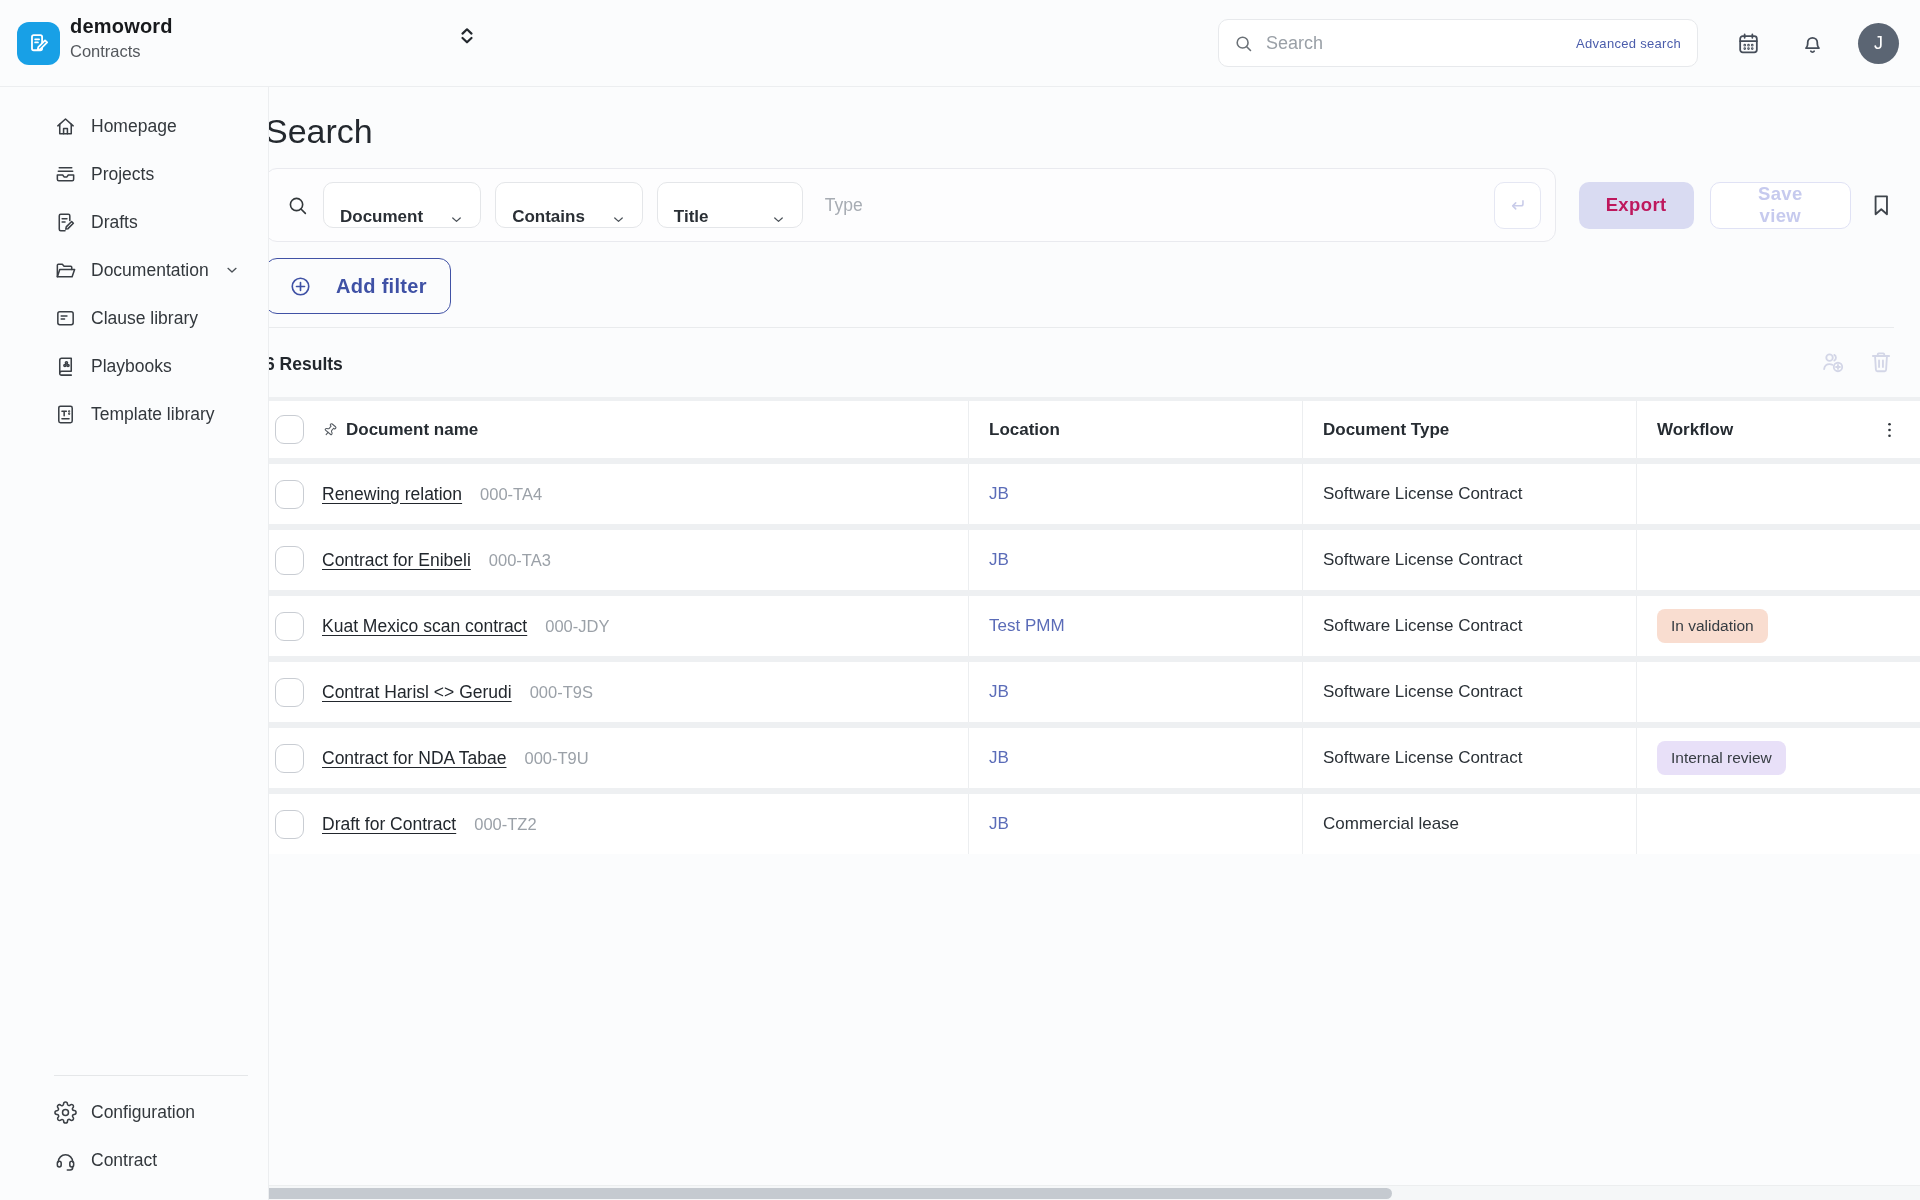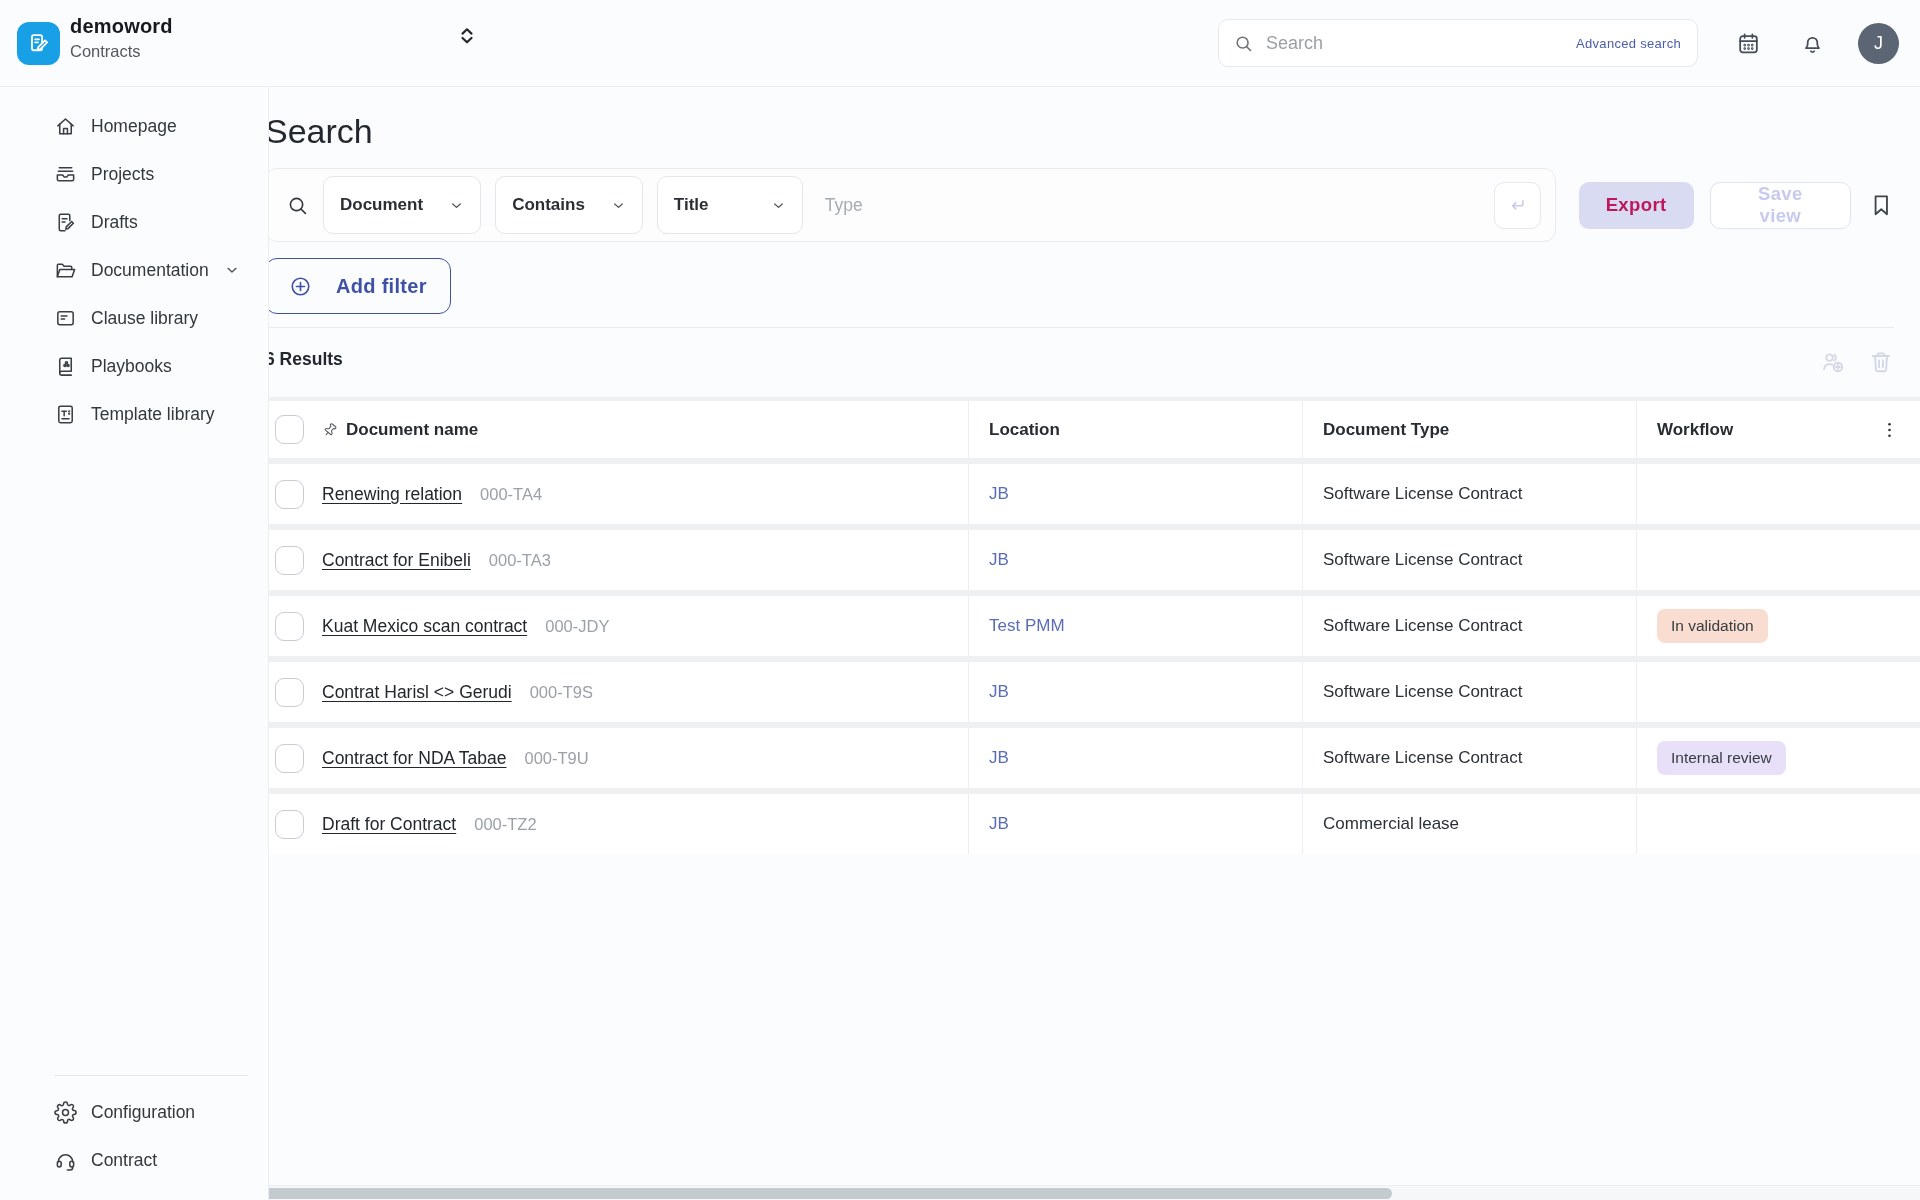--- a/index.html
+++ b/index.html
@@ -46,22 +46,22 @@
 
   
   .main{ position:absolute; left:245px; top:87px; right:0; bottom:0; }
   .pad{ padding-left:20px; padding-right:26px; }
   .page-title{ margin:25px 0 0; font-size:34px; font-weight:300; color:#23282e; }
 
   .filter-row{ display:flex; align-items:center; margin-top:17px; }
   .filter-box{ width:1300px; height:74px; border:1px solid #e9eaef; border-radius:12px;
     background:#fdfdfe; display:flex; align-items:center; padding:0 14px 0 20px; }
   .fb-search{ color:#33383b; }
-  .pill{ height:58px; border:1px solid #e4e6e9; border-radius:10px; background:#fff;
-    display:flex; align-items:center; justify-content:space-between; padding:0 16px;
+  .pill{ height:46px; border:1px solid #e4e6e9; border-radius:10px; background:#fff;
+    display:flex; align-items:flex-end; justify-content:space-between; padding:0 16px;
     margin-left:14px; font-size:17px; font-weight:600; color:#2a2f35; cursor:pointer; }
   .pill .chev{ color:#4b5158; margin-left:26px; }
   .pill-a{ min-width:130px; } .pill-b{ min-width:130px; } .pill-c{ min-width:146px; }
   .type-input{ border:none; outline:none; background:transparent; flex:1; margin-left:20px;
     font-size:17.5px; color:#2b3137; font-family:inherit; min-width:0; }
   .type-input::placeholder{ color:#a7acb3; }
   .return-btn{ width:47px; height:47px; border:1px solid #e5e7f3; border-radius:10px; background:#fff;
     display:flex; align-items:center; justify-content:center; color:#c9cce9; cursor:pointer; flex:none;}
   .btn-export{ margin-left:23px; height:47px; padding:0 27px; border-radius:10px; border:none;
     background:#d9dbf2; color:#be185d; font-size:18.5px; font-weight:700; letter-spacing:.4px;
@@ -70,21 +70,21 @@
     border:1.5px solid #e0e2f5; color:#c6caee; font-size:18.5px; font-weight:700; letter-spacing:.4px;
     font-family:inherit; }
   .bookmark{ margin-left:17px; color:#3f454c; cursor:pointer; }
 
   .add-filter{ margin-top:16px; height:56px; border-radius:12px; border:1.5px solid #4152a5;
     color:#3f51a5; background:transparent; display:inline-flex; align-items:center; gap:24px;
     padding:0 23px; font-size:20px; font-weight:700; letter-spacing:.3px; font-family:inherit; cursor:pointer;}
 
   .section-divider{ margin-top:13px; border-top:1px solid #e9ebed; }
 
-  .results-row{ display:flex; align-items:flex-start; margin-top:21px; }
+  .results-row{ display:flex; align-items:flex-end; margin-top:21px; }
   .results-count{ font-size:17.5px; font-weight:700; color:#22272d; }
   .bulk-icons{ margin-left:auto; display:flex; gap:22px; color:#d3d6e7; }
 
   
   .table{ margin-top:22px; background:#eef0f2; border-top:4px solid #eef0f2; }
   .t-header,.t-row{ display:grid; grid-template-columns:77px 646px 334px 334px 1fr;
     background:#fff; align-items:center; }
   .t-header{ height:57px; position:relative; }
   .t-row{ height:60px; margin-top:6px; }
   .cell{ display:flex; align-items:center; height:100%; }

